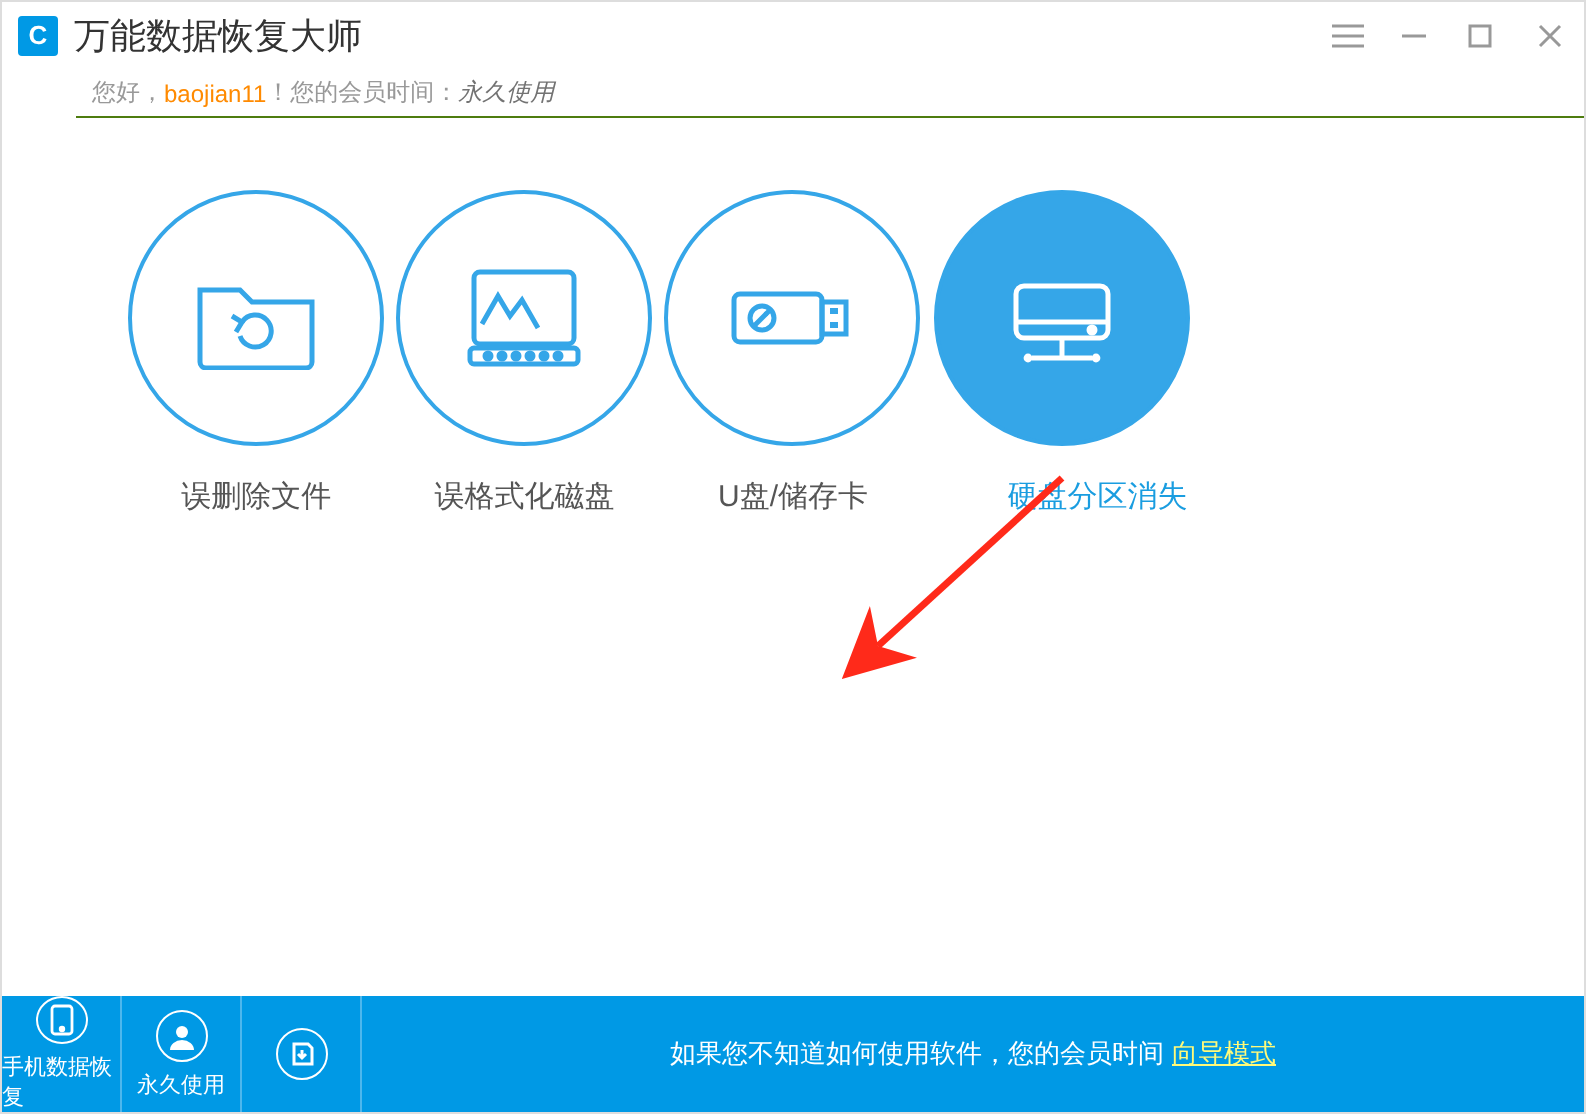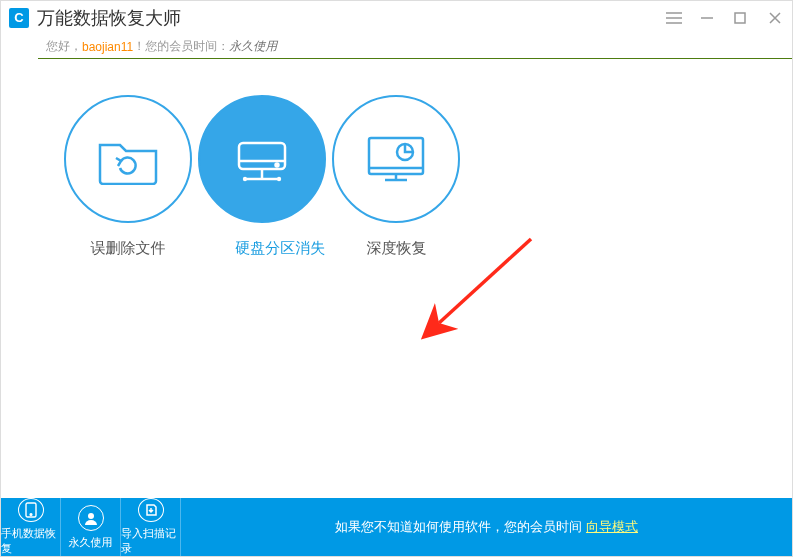--- a/index.html
+++ b/index.html
@@ -208,51 +208,68 @@
         <path d="M4 12 h20 l6 6 h30 v30 a3 3 0 0 1 -3 3 H7 a3 3 0 0 1 -3 -3 z"></path>
         <g transform="translate(32,32)">
           <path d="M -7 -4 A8 8 0 1 1 -8 3" fill="none"></path>
           <path d="M -12 -7 l5 3 l-3 5" fill="none"></path>
         </g>
       </svg>
     </div>
     <div class="option-label">误删除文件</div>
   </div>
 
-
+  <div class="option">
+    <div class="circle">
+      <svg width="62" height="54" viewBox="0 0 62 54" fill="none" stroke="currentColor" stroke-width="2.5">
+        <rect x="6" y="4" width="50" height="36" rx="3"></rect>
+        <path d="M10 30 l8 -14 l6 10 l6 -8 l8 14"></path>
+        <rect x="4" y="42" width="54" height="8" rx="2"></rect>
+        <circle cx="13" cy="46" r="1.5" fill="currentColor"></circle>
+        <circle cx="20" cy="46" r="1.5" fill="currentColor"></circle>
+        <circle cx="27" cy="46" r="1.5" fill="currentColor"></circle>
+        <circle cx="34" cy="46" r="1.5" fill="currentColor"></circle>
+        <circle cx="41" cy="46" r="1.5" fill="currentColor"></circle>
+        <circle cx="48" cy="46" r="1.5" fill="currentColor"></circle>
+      </svg>
+    </div>
+    <div class="option-label">误格式化磁盘</div>
+  </div>
+
+  <div class="option">
+    <div class="circle">
+      <svg width="70" height="44" viewBox="0 0 70 44" fill="none" stroke="currentColor" stroke-width="2.5">
+        <rect x="6" y="10" width="44" height="24" rx="3"></rect>
+        <rect x="50" y="14" width="12" height="16"></rect>
+        <rect x="54" y="17" width="4" height="3" fill="currentColor" stroke="none"></rect>
+        <rect x="54" y="24" width="4" height="3" fill="currentColor" stroke="none"></rect>
+        <circle cx="20" cy="22" r="6"></circle>
+        <line x1="16" y1="26" x2="24" y2="18"></line>
+        <circle cx="22" cy="20" r="1.2" fill="currentColor" stroke="none"></circle>
+      </svg>
+    </div>
+    <div class="option-label">U盘/储存卡</div>
+  </div>
 
 
   <div class="option">
     <div class="circle filled">
       <svg width="70" height="60" viewBox="0 0 70 60" fill="none" stroke="currentColor" stroke-width="2.5">
         <rect x="12" y="14" width="46" height="26" rx="4"></rect>
         <line x1="12" y1="32" x2="58" y2="32"></line>
         <circle cx="50" cy="36" r="1.5" fill="currentColor"></circle>
         <line x1="35" y1="40" x2="35" y2="50"></line>
         <line x1="20" y1="50" x2="50" y2="50"></line>
         <circle cx="18" cy="50" r="2.2" fill="currentColor" stroke="none"></circle>
         <circle cx="52" cy="50" r="2.2" fill="currentColor" stroke="none"></circle>
       </svg>
     </div>
     <div class="option-label active">硬盘分区消失</div>
   </div>
 
-  <div class="option">
-    <div class="circle">
-      <svg width="70" height="54" viewBox="0 0 70 54" fill="none" stroke="currentColor" stroke-width="2.5">
-        <rect x="8" y="6" width="54" height="36" rx="2"></rect>
-        <line x1="8" y1="36" x2="62" y2="36"></line>
-        <line x1="24" y1="48" x2="46" y2="48"></line>
-        <line x1="35" y1="42" x2="35" y2="48"></line>
-        <circle cx="44" cy="20" r="8"></circle>
-        <path d="M44 12 v8 h7"></path>
-      </svg>
-    </div>
-    <div class="option-label">深度恢复</div>
-  </div>
 
 </div>
 
 <svg class="arrow-annot" width="120" height="110">
   <defs>
     <marker id="ahead" markerWidth="12" markerHeight="12" refX="3" refY="5" orient="auto">
       <path d="M0,0 L10,5 L0,10 L3,5 z" fill="#ff2a1a"></path>
     </marker>
   </defs>
   <line x1="110" y1="8" x2="18" y2="92" stroke="#ff2a1a" stroke-width="3.5" marker-end="url(#ahead)"></line>
@@ -277,19 +294,18 @@
     </div>
     <span>永久使用</span>
   </div>
   <div class="bottom-btn">
     <div class="bicon">
       <svg width="14" height="14" viewBox="0 0 14 14" fill="none" stroke="#fff" stroke-width="1.5">
         <path d="M3 2 h7 l2 2 v8 H3 z"></path>
         <path d="M7 5 v4 M5 7 l2 2 l2 -2"></path>
       </svg>
     </div>
-    <span>导入扫描记录</span>
   </div>
   <div class="hint-area">
     <span>如果您不知道如何使用软件，您的会员时间</span>
     <span class="wizard-link">向导模式</span>
   </div>
 </div>
 
 </body></html>

